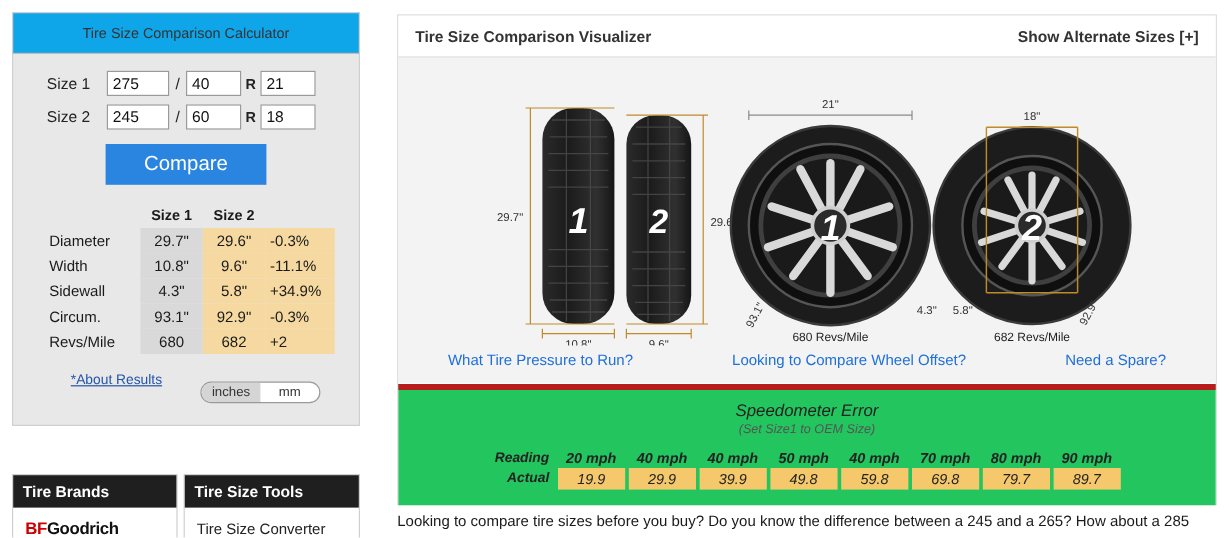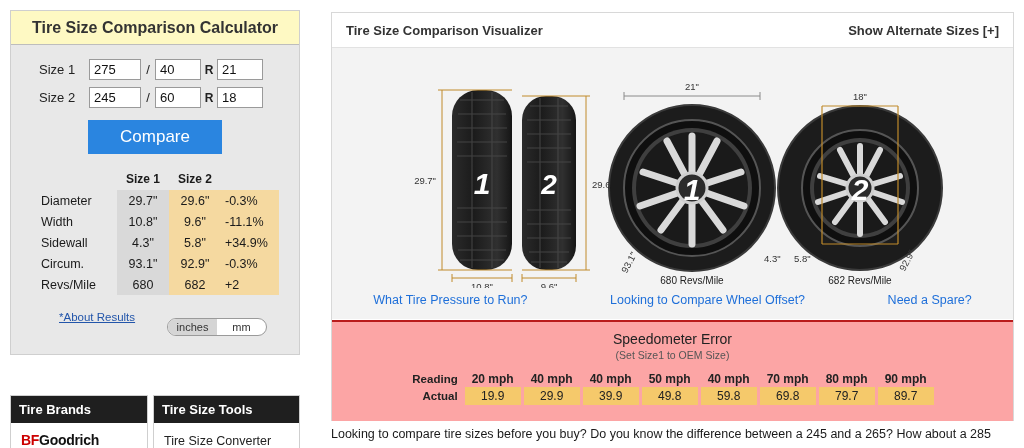--- a/index.html
+++ b/index.html
@@ -15,23 +15,23 @@
   
   .calc {
     position: absolute; left: 10px; top: 10px;
     width: 290px; height: 345px;
     background: #e8e8e8;
     border: 1px solid #cfcfcf;
   }
   .calc-title {
     height: 34px; line-height: 34px;
     text-align: center;
-    font-size: 16px; font-weight: bold;
+    font-size: 12px; font-weight: normal;
     color: #333;
-    background: #fef9c3;
+    background: #0ea5e9;
     border-bottom: 1px solid #bdbdbd;
   }
   .size-rows { margin: 14px 0 0 28px; }
   .size-row { display: flex; align-items: center; margin-bottom: 7px; }
   .size-label { width: 50px; font-size: 13px; color: #222; }
   .inp {
     background: #fff; border: 1px solid #9a9a9a;
     height: 21px; font-size: 13px; color: #111;
     padding: 0 4px; font-family: "Liberation Sans", sans-serif;
   }
@@ -160,23 +160,24 @@
   }
   .links-row span { cursor: pointer; }
 
   
   .tire-stage { position: absolute; left: 0; top: 0; width: 683px; height: 230px; }
 
   
   .speedo {
     position: absolute; left: 0; right: 0; top: 307px;
     height: 101px;
-    background: #fca5a5;
-    border-top: 2px solid #b91c1c;
+    background: #22c55e;
+    border-top: 5px solid #b91c1c;
     text-align: center;
+    font-style: italic;
   }
   .sp-title { font-size: 14px; color: #222; margin-top: 9px; }
   .sp-sub { font-size: 10.5px; color: #555; margin-top: 2px; }
   .sp-table {
     margin: 10px auto 0 auto;
     border-collapse: separate;
     border-spacing: 3px 0;
     font-size: 12px;
   }
   .sp-table th {

